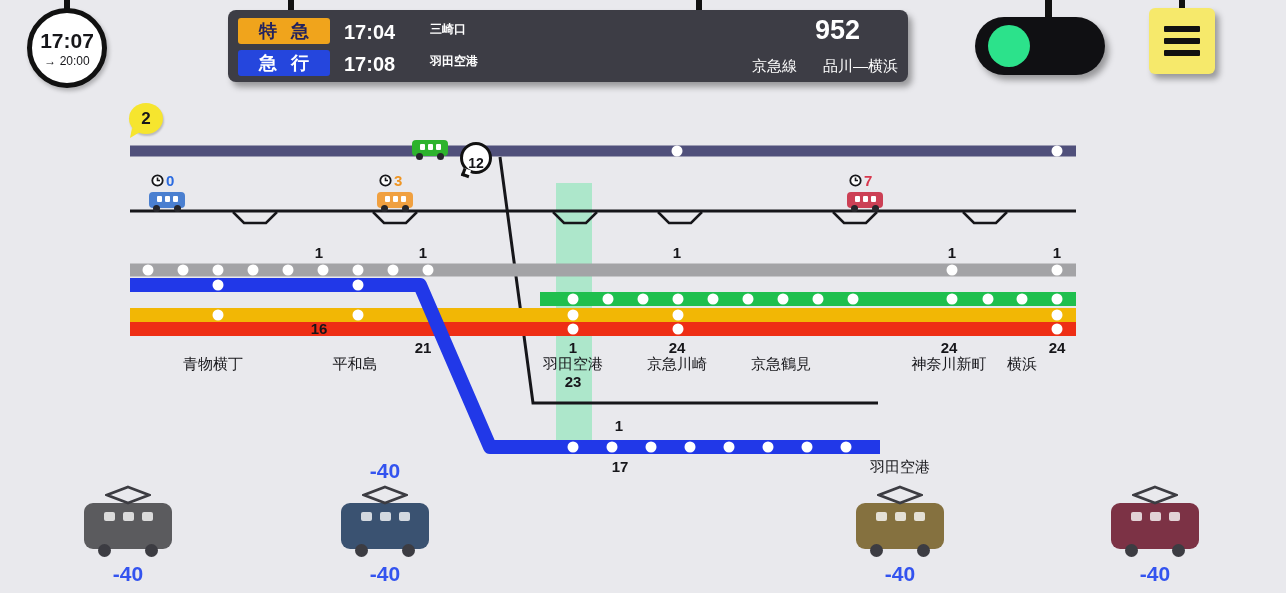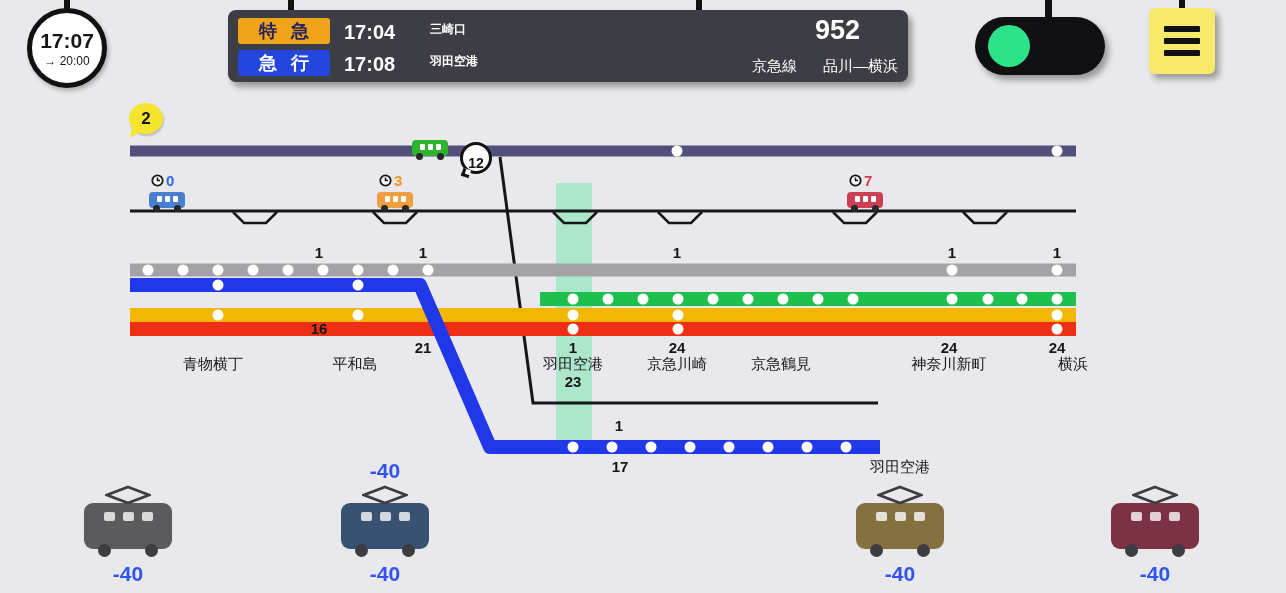--- a/index.html
+++ b/index.html
@@ -212,21 +212,21 @@
       <div class="dlabel cnt" style="left: 677px; top: 339px;">24</div>
       <div class="dlabel cnt" style="left: 949px; top: 339px;">24</div>
       <div class="dlabel cnt" style="left: 1057px; top: 339px;">24</div>
       <div class="dlabel sname" style="left: 213px; top: 355px;">青物横丁</div>
       <div class="dlabel sname" style="left: 355px; top: 355px;">平和島</div>
       <div class="dlabel sname" style="left: 573px; top: 355px;">羽田空港</div>
       <div class="dlabel cnt" style="left: 573px; top: 373px;">23</div>
       <div class="dlabel sname" style="left: 677px; top: 355px;">京急川崎</div>
       <div class="dlabel sname" style="left: 781px; top: 355px;">京急鶴見</div>
       <div class="dlabel sname" style="left: 949px; top: 355px;">神奈川新町</div>
-      <div class="dlabel sname" style="left: 1073px; top: 355px;">横浜</div>
+      <div class="dlabel sname" style="left: 1022px; top: 355px;">横浜</div>
       <div class="dlabel cnt" style="left: 619px; top: 417px;">1</div>
       <div class="dlabel cnt" style="left: 620px; top: 458px;">17</div>
       <div class="dlabel sname" style="left: 900px; top: 458px;">羽田空港</div>
       <div class="wait-label" style="left: 151px; top: 172px;">
         <svg width="13" height="13" viewBox="0 0 13 13">
      <circle cx="6.5" cy="6.5" r="5.2" fill="#fff" stroke="#16161a" stroke-width="1.8"></circle>
      <path d="M6.5 3.6 L6.5 6.5 L9 6.5" fill="none" stroke="#16161a" stroke-width="1.6"></path>
         </svg>
      <b style="color:#2b6be0">0</b>
       </div>

